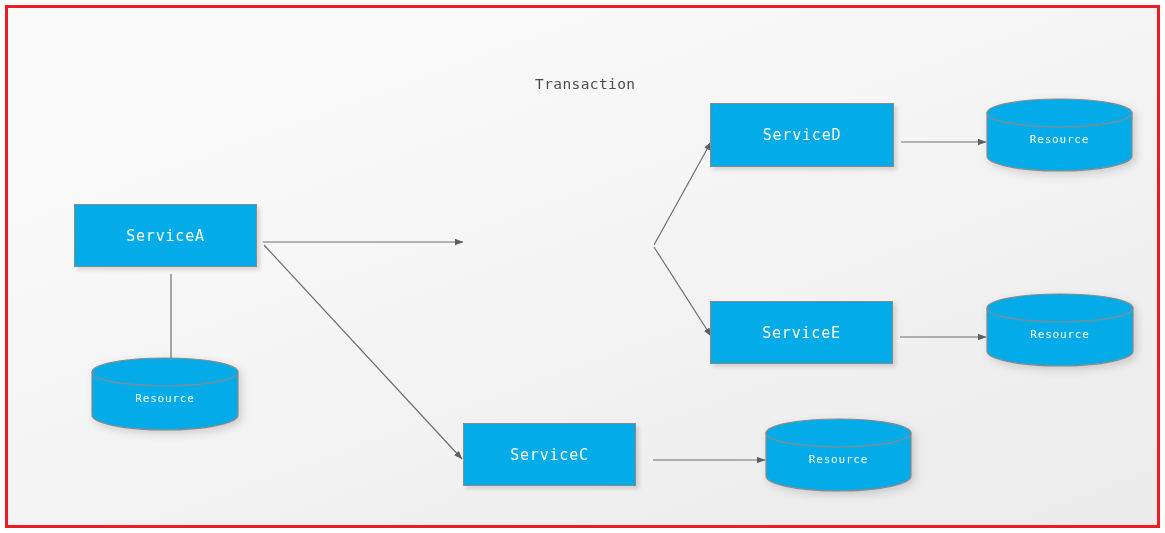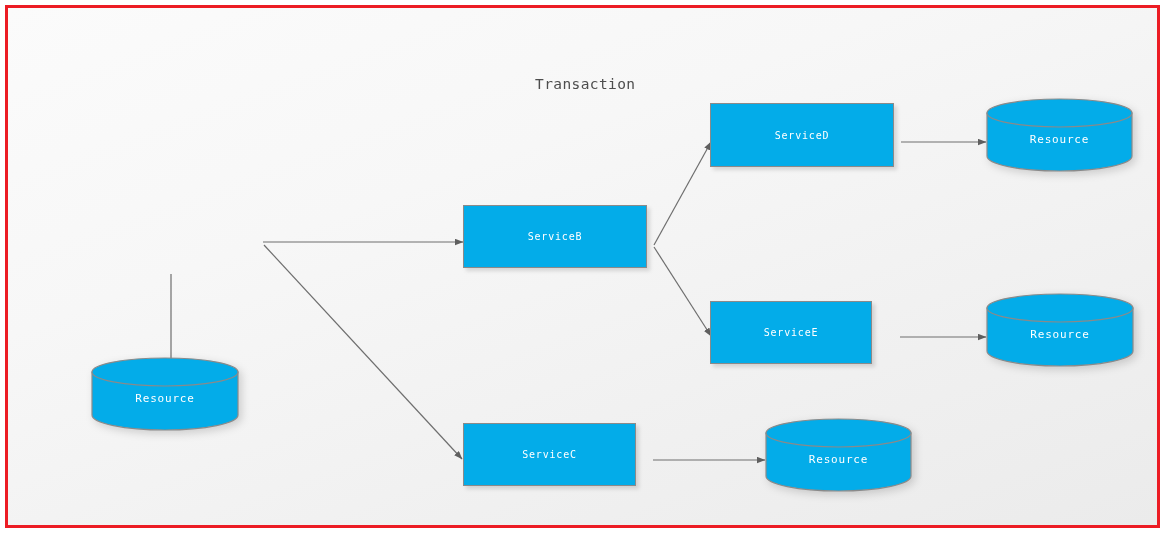--- a/index.html
+++ b/index.html
@@ -58,21 +58,21 @@
     box-sizing: border-box;
     background: #03ace9;
     border: 1.5px solid #8a8a8a;
     display: flex;
     align-items: center;
     justify-content: center;
     box-shadow: 3px 3px 4px rgba(0,0,0,0.13);
   }
   .node-service .node-label {
     color: #ffffff;
-    font-size: 10px;
+    font-size: 15px;
     letter-spacing: 0.8px;
     white-space: nowrap;
     font-family: "DejaVu Sans Mono", "Liberation Mono", monospace;
   }
 
   
   .node-db {
     position: absolute;
     filter: drop-shadow(3px 3px 4px rgba(0,0,0,0.16));
   }
@@ -115,34 +115,34 @@
         <line x1="646" y1="197" x2="703" y2="94"></line>
         <line x1="646" y1="199" x2="703" y2="288"></line>
         <line x1="645" y1="412" x2="757" y2="412"></line>
         <line x1="893" y1="94" x2="978" y2="94"></line>
         <line x1="892" y1="289" x2="978" y2="289"></line>
       </g>
     </svg>
 
     <div class="diagram-title" style="left:527px; top:28px;">Transaction</div>
 
+    <div class="node-service" style="left:66px; top:156px; width:183px; height:63px;">
+      <span class="node-label">ServiceA</span>
+    </div>
 
-    <div class="node-service" style="left:455px; top:157px; width:184px; height:63px;">
-      <span class="node-label">ServiceB</span>
-    </div>
 
     <div class="node-service" style="left:455px; top:375px; width:173px; height:63px;">
       <span class="node-label">ServiceC</span>
     </div>
 
     <div class="node-service" style="left:702px; top:55px; width:184px; height:64px;">
       <span class="node-label">ServiceD</span>
     </div>
 
-    <div class="node-service" style="left:702px; top:253px; width:162px; height:63px;">
+    <div class="node-service" style="left:702px; top:253px; width:183px; height:63px;">
       <span class="node-label">ServiceE</span>
     </div>
 
     <div class="node-db" style="left:83px; top:309px; width:148px; height:73px;">
       <svg viewBox="0 0 148 73" preserveAspectRatio="none">
         <path d="M1,15 L1,58 A73,15 0 0,0 147,58 L147,15 Z" fill="#03ace9" stroke="#8a8a8a" stroke-width="1.2"></path>
         <ellipse cx="74" cy="15" rx="73" ry="14" fill="#03ace9" stroke="#8a8a8a" stroke-width="1.2"></ellipse>
       </svg>
       <span class="node-label" style="top:35px;">Resource</span>
     </div>

